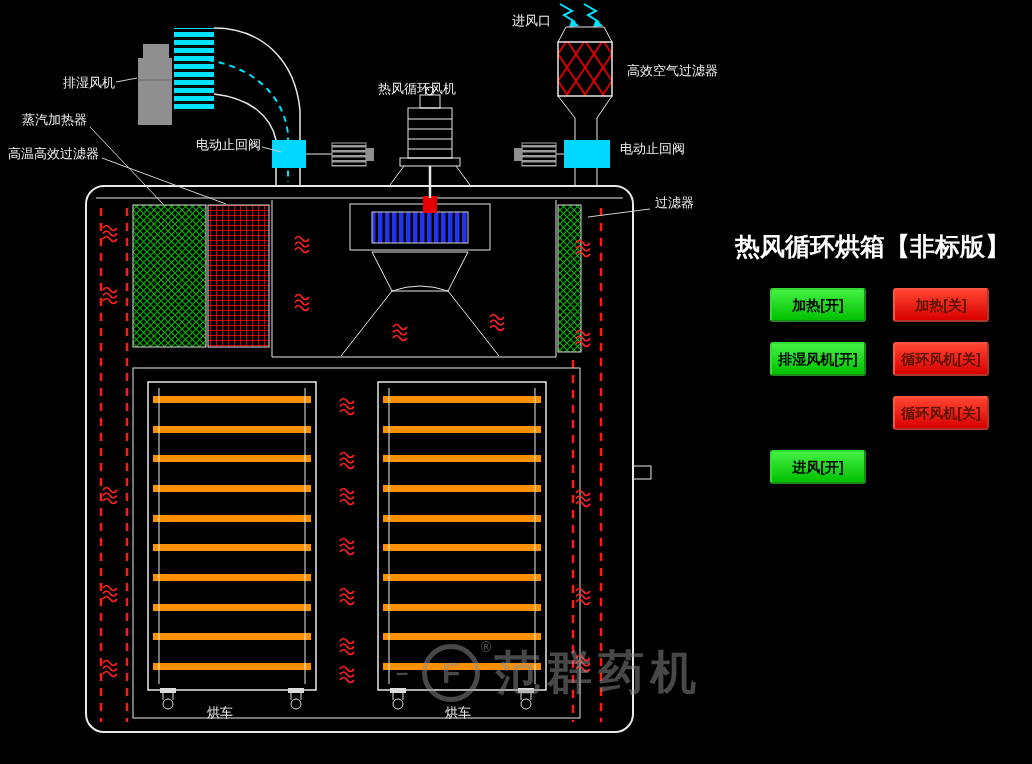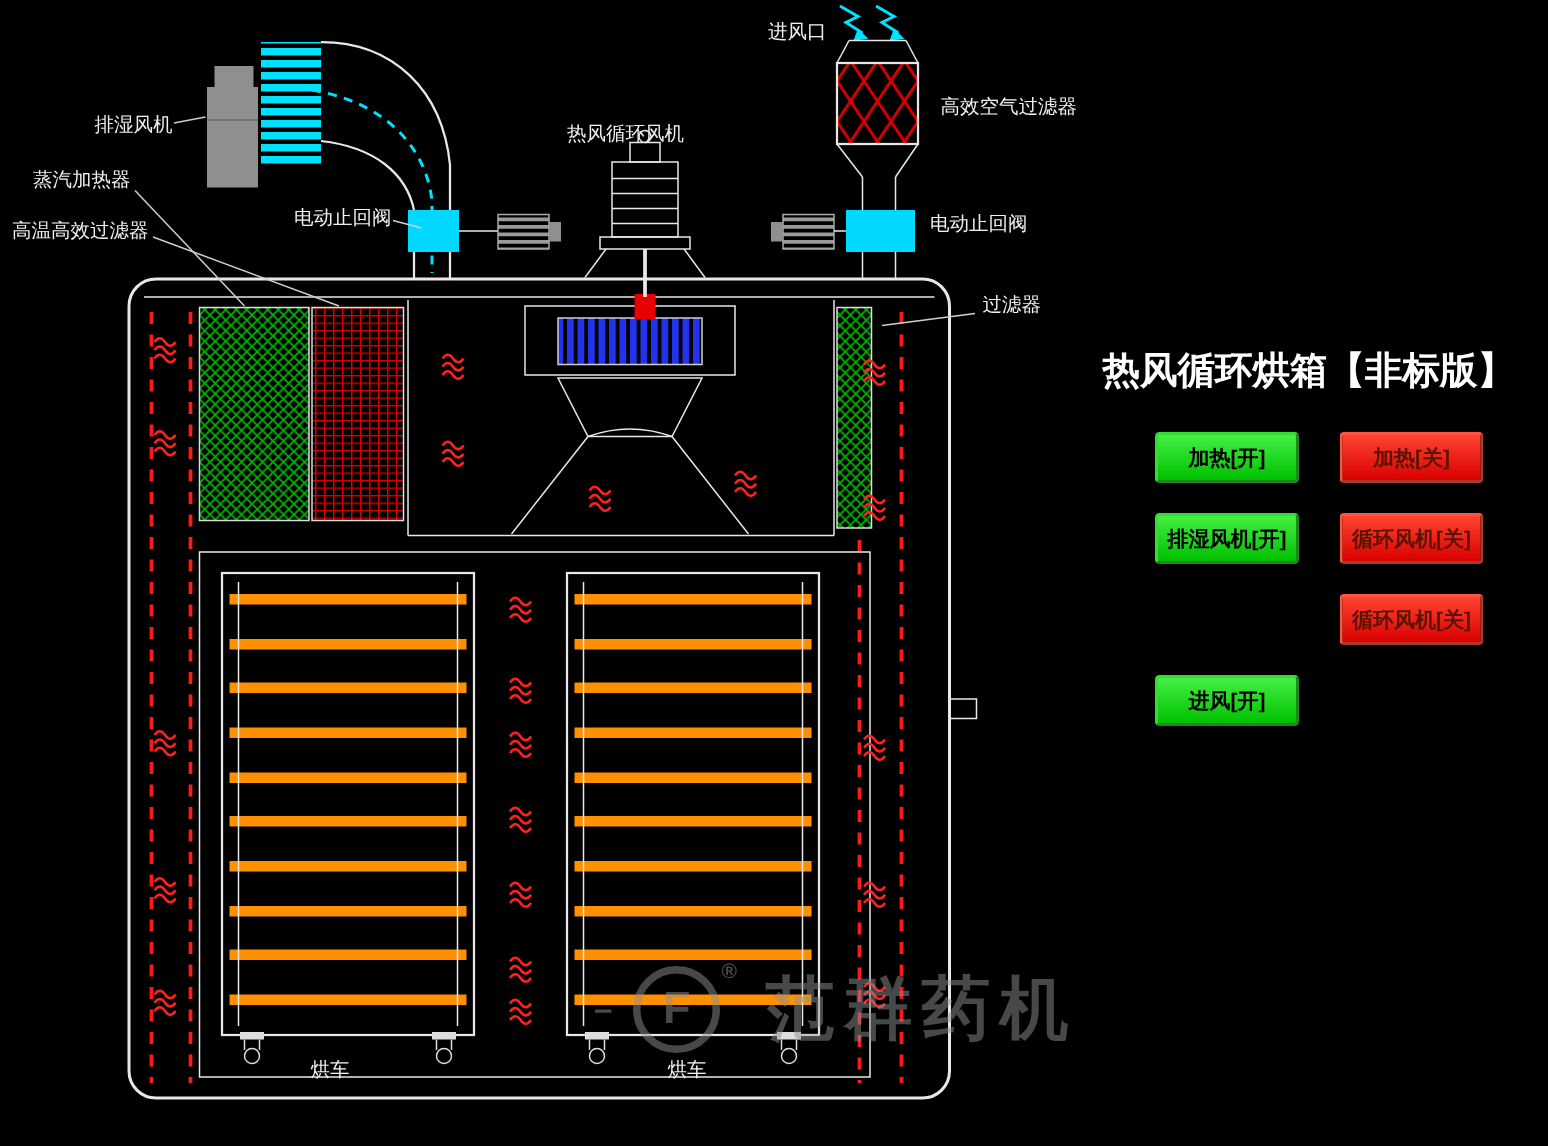--- a/index.html
+++ b/index.html
@@ -21,21 +21,21 @@
   .r0{top:58px}.r1{top:112px}.r2{top:166px}.r3{top:220px}
 
   
   .watermark{position:absolute;left:396px;top:642px;display:flex;align-items:center;
              gap:14px;opacity:.5;pointer-events:none;}
   .wm-dash{color:#909090;font-size:22px;font-weight:bold;}
   .wm-logo{width:48px;height:48px;border:5px solid #909090;border-radius:50%;
            color:#909090;font-size:30px;font-weight:bold;display:flex;
            align-items:center;justify-content:center;position:relative;flex:none;}
   .wm-reg{position:absolute;top:-10px;right:-16px;font-size:14px;color:#909090;}
-  .wm-text{color:#909090;font-size:46px;font-weight:bold;letter-spacing:6px;white-space:nowrap;margin-left:16px;}
+  .wm-text{color:#909090;font-size:46px;font-weight:bold;letter-spacing:6px;white-space:nowrap;}
 </style>
 </head>
 <body>
 
 <div class="stage">
 
 <svg width="735" height="764" viewBox="0 0 735 764">
   <defs>
     <pattern id="pGreen" width="7" height="7" patternUnits="userSpaceOnUse">
       <path d="M0,7 L7,0 M0,0 L7,7" stroke="#00b400" stroke-width="1.2" fill="none"></path>

